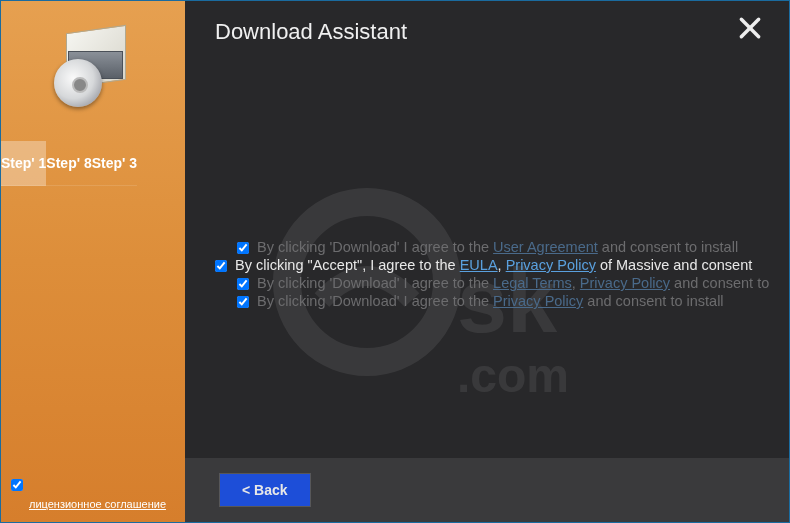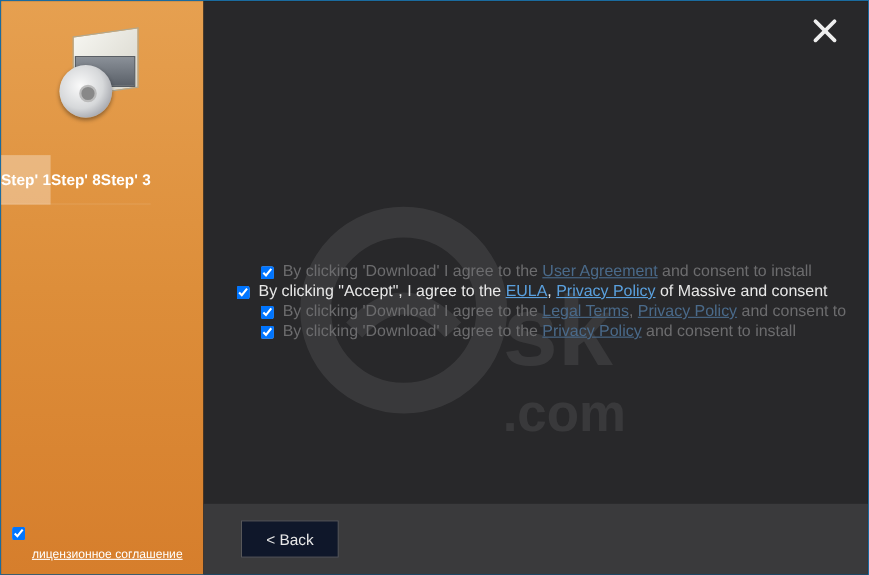--- a/index.html
+++ b/index.html
@@ -192,27 +192,27 @@
       left: 0;
       right: 0;
       bottom: 0;
       height: 64px;
       background: #3a3a3c;
       display: flex;
       align-items: center;
       padding-left: 34px;
     }
     .back-btn {
-      background: #0f172a;
+      background: #1d4ed8;
       border: 1px solid #575759;
       color: #e8e8e8;
       font-size: 14px;
       padding: 8px 22px;
       cursor: pointer;
-      font-weight: 400;
+      font-weight: 700;
       font-family: inherit;
     }
   </style>
 </head>
 <body>
 
 <div class="window">
 
   <div class="sidebar">
     <div class="installer-icon">
@@ -233,20 +233,21 @@
       </div>
     </div>
 
     <div class="sidebar-bottom">
       <input type="checkbox" checked="" style="">
       <span class="license-link">лицензионное соглашение</span>
     </div>
   </div>
 
   <div class="main">
+    <div class="title">Download Assistant</div>
 
     <div class="close-btn">
       <svg viewBox="0 0 24 24">
         <line x1="4" y1="4" x2="20" y2="20" stroke="#eee" stroke-width="3.2" stroke-linecap="round"></line>
         <line x1="20" y1="4" x2="4" y2="20" stroke="#eee" stroke-width="3.2" stroke-linecap="round"></line>
       </svg>
     </div>
 
     <div class="watermark">
       <svg width="460" height="260" viewBox="0 0 460 260">

